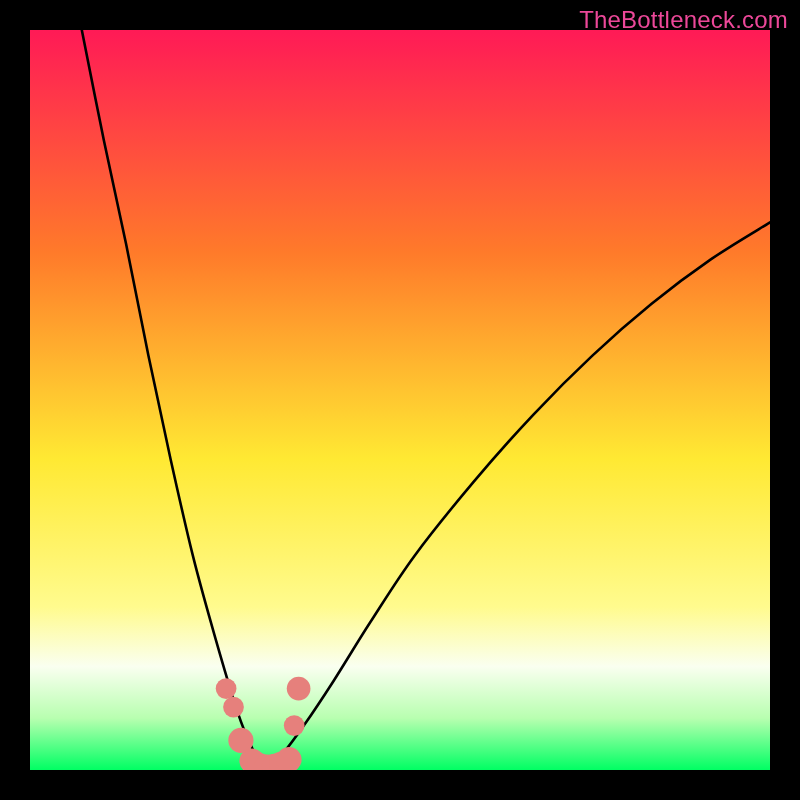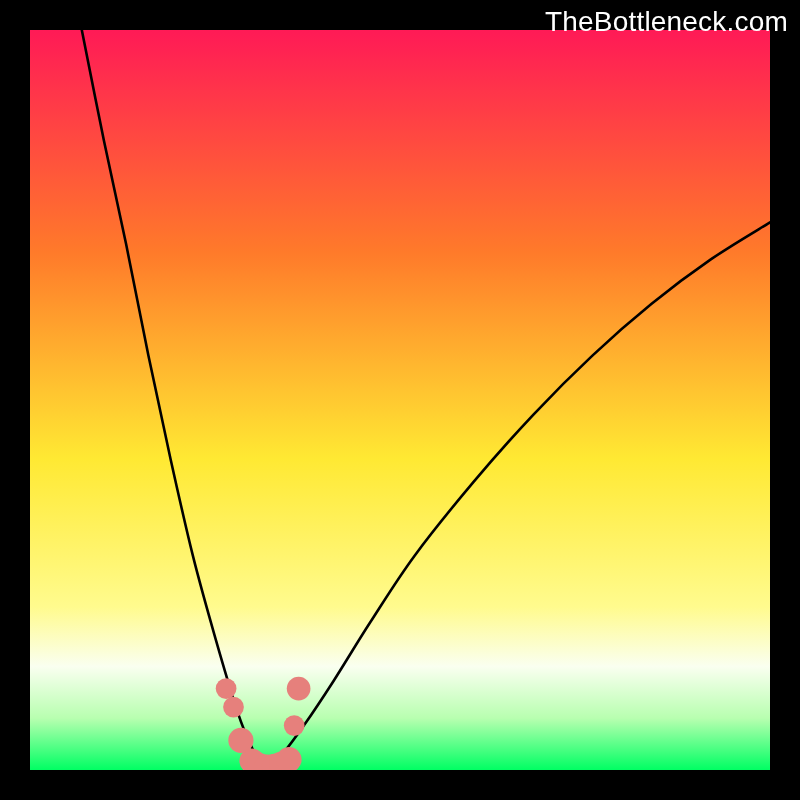--- a/index.html
+++ b/index.html
@@ -25,22 +25,22 @@
     overflow: hidden;
   }
   .gradient {
     position: absolute;
     inset: 0;
   }
   .watermark {
     position: absolute;
     top: 6px;
     right: 12px;
-    color: #ffffff;
-    font-size: 28px;
+    color: #ec4899;
+    font-size: 24px;
     font-weight: 500;
     letter-spacing: 0.2px;
   }
   svg.curve {
     position: absolute;
     inset: 0;
     width: 100%;
     height: 100%;
   }
 </style>

